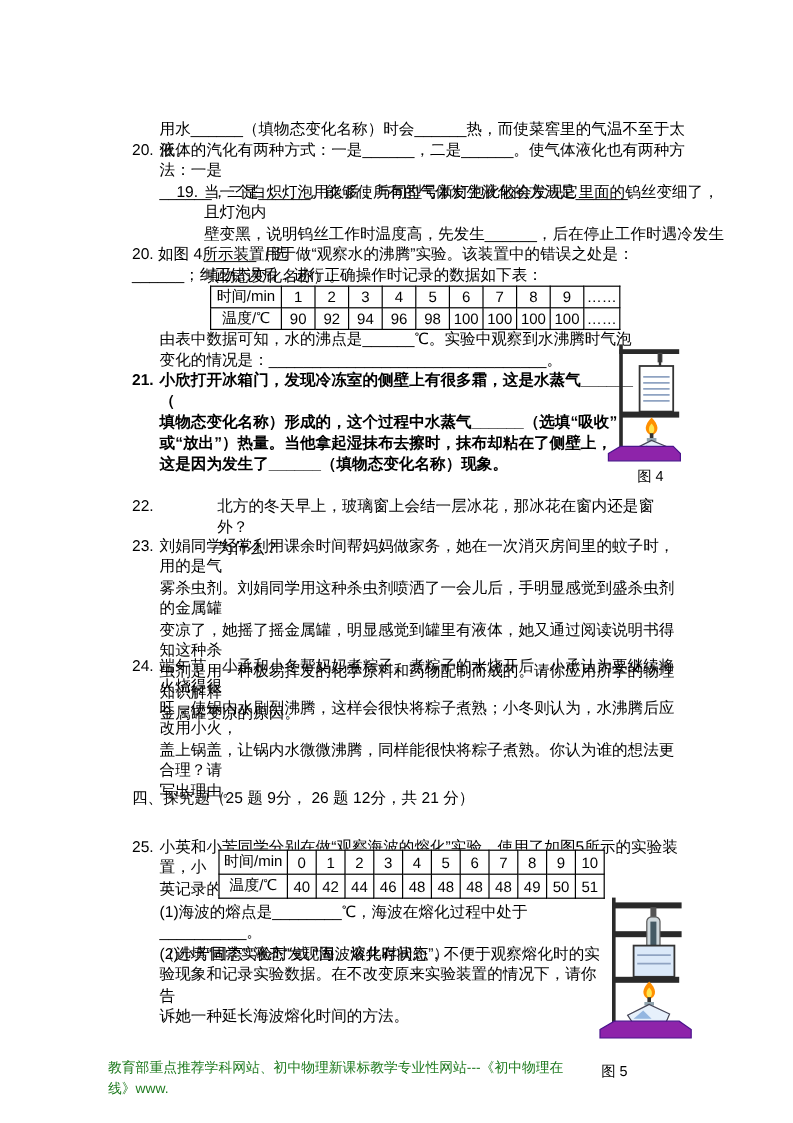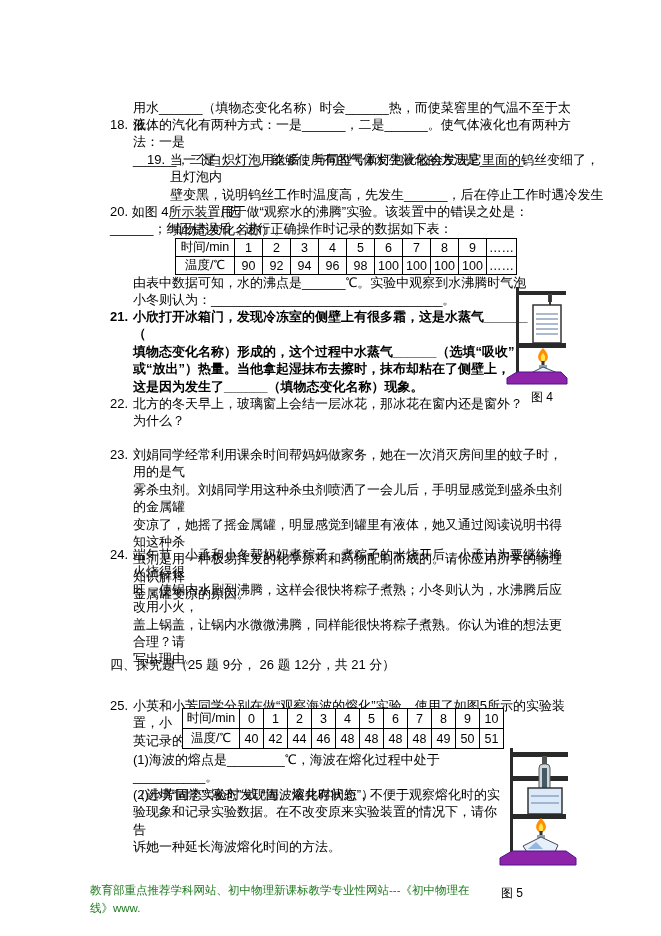--- a/index.html
+++ b/index.html
@@ -61,21 +61,21 @@
 </style>
 </head>
 <body>
 
 <div class="page">
 
 
   <div class="abs txt" style="left:133px; top:99px; width:440px;">用水______（填物态变化名称）时会______热，而使菜窖里的气温不至于太低。</div>
 
   <div class="abs txt qitem" style="left:110px; top:116px; width:462px;">
-    <span class="qnum">18.</span>
+    <span class="qnum">20.</span>
     <span class="qtext">液体的汽化有两种方式：一是______，二是______。使气体液化也有两种方法：一是
 ______，二是______。能够使所有的气体发生液化的方法是______。</span>
   </div>
 
   <div class="abs txt qitem" style="left:110px; top:151px; width:462px;margin-left:37px;">
     <span class="qnum">19.</span>
     <span class="qtext">当一个白炽灯泡用久后，与同型号新灯泡比较会发现它里面的钨丝变细了，且灯泡内
 壁变黑，说明钨丝工作时温度高，先发生______，后在停止工作时遇冷发生______（选
 填物态变化名称）。</span>
   </div>
@@ -108,32 +108,32 @@
           <td>100</td>
           <td>100</td>
           <td>100</td>
           <td>100</td>
           <td>……</td>
         </tr>
   </tbody>
     </table>
 
   <div class="abs txt" style="left:133px; top:274px; width:400px;">由表中数据可知，水的沸点是______℃。实验中观察到水沸腾时气泡
-小冬则认为：________________________________。</div>
+变化的情况是：________________________________。</div>
 
   <div class="abs txt qitem" style="left:110px; top:308px; width:420px;font-weight:bold;">
     <span class="qnum">21.</span>
     <span class="qtext">小欣打开冰箱门，发现冷冻室的侧壁上有很多霜，这是水蒸气______（
 填物态变化名称）形成的，这个过程中水蒸气______（选填“吸收”
 或“放出”）热量。当他拿起湿抹布去擦时，抹布却粘在了侧壁上，
 这是因为发生了______（填物态变化名称）现象。</span>
   </div>
 
 
-  <div class="abs txt qitem" style="left:110px; top:395px; width:440px;">
+  <div class="abs txt qitem" style="left:110px; top:413px; width:440px;gap:48px;">
     <span class="qnum">22.</span>
     <span class="qtext">北方的冬天早上，玻璃窗上会结一层冰花，那冰花在窗内还是窗外？
 为什么？</span>
   </div>
 
   <div class="abs txt qitem" style="left:110px; top:446px; width:462px;">
     <span class="qnum">23.</span>
     <span class="qtext">刘娟同学经常利用课余时间帮妈妈做家务，她在一次消灭房间里的蚊子时，用的是气
 雾杀虫剂。刘娟同学用这种杀虫剂喷洒了一会儿后，手明显感觉到盛杀虫剂的金属罐
 变凉了，她摇了摇金属罐，明显感觉到罐里有液体，她又通过阅读说明书得知这种杀

